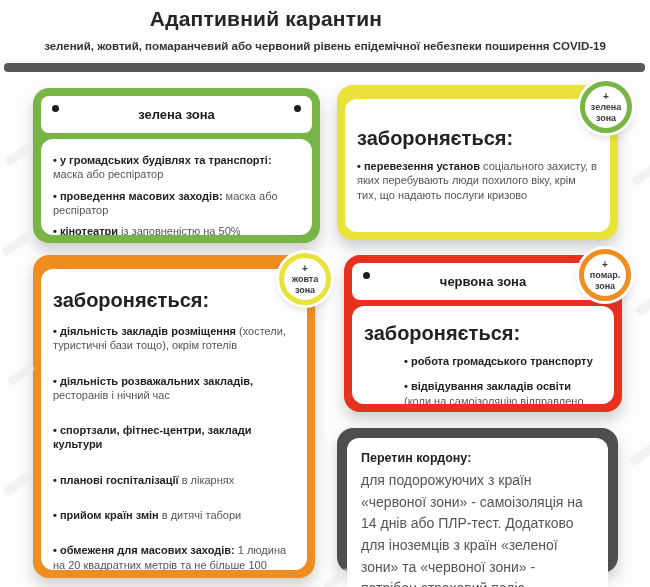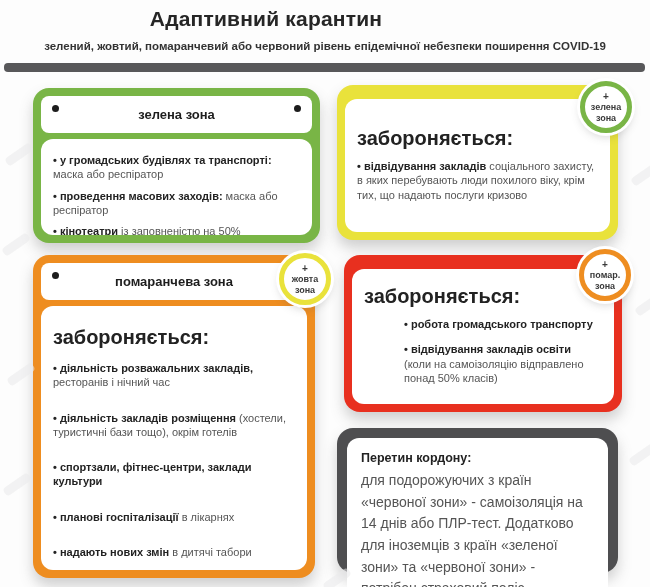--- a/index.html
+++ b/index.html
@@ -118,50 +118,50 @@
   </section>
 
   <section class="card card-yellow">
     <div class="badge badge-green">
       <span class="plus">+</span>
       <span>зелена</span>
       <span>зона</span>
     </div>
     <div class="zone-body">
       <div class="forbidden">забороняється:</div>
-      <p class="item"><b>• відвідування закладів</b><span> соціального захисту, в яких перебувають люди похилого віку, крім тих, що надають послуги кризово</span></p>
+      <p class="item"><b>• перевезення установ</b><span> соціального захисту, в яких перебувають люди похилого віку, крім тих, що надають послуги кризово</span></p>
     </div>
   </section>
 
   <section class="card card-orange">
     <div class="badge badge-yellow">
       <span class="plus">+</span>
       <span>жовта</span>
       <span>зона</span>
     </div>
-    <div class="zone-header">
-      <span class="dot dot-left"></span>
-      <span>помаранчева зона</span>
-    </div>
     <div class="zone-body">
       <div class="forbidden">забороняється:</div>
+      <p class="item"><b>• діяльність закладів розміщення</b><span> (хостели, туристичні бази тощо), окрім готелів</span></p>
       <p class="item"><b>• діяльність розважальних закладів,</b><span class="nl"> ресторанів і нічний час</span></p>
-      <p class="item"><b>• діяльність закладів розміщення</b><span> (хостели, туристичні бази тощо), окрім готелів</span></p>
       <p class="item"><b>• спортзали, фітнес-центри, заклади культури</b><span></span></p>
       <p class="item"><b>• планові госпіталізації</b><span> в лікарнях</span></p>
-      <p class="item"><b>• надають нових змін</b><span> в дитячі табори</span></p>
+      <p class="item"><b>• прийом країн змін</b><span> в дитячі табори</span></p>
       <p class="item"><b>• обмеженя для масових заходів:</b><span> 1 людина на 20 квадратних метрів та не більше 100 людей</span></p>
     </div>
   </section>
 
   <section class="card card-red">
     <div class="badge badge-orange">
       <span class="plus">+</span>
       <span>помар.</span>
       <span>зона</span>
+    </div>
+    <div class="zone-header">
+      <span class="dot dot-left"></span>
+      <span>червона зона</span>
     </div>
     <div class="zone-body">
       <div class="forbidden">забороняється:</div>
       <p class="item"><b>• робота громадського транспорту</b><span></span></p>
       <p class="item"><b>• відвідування закладів освіти</b><span class="nl">(коли на самоізоляцію відправлено понад 50% класів)</span></p>
 
     </div>
   </section>
 
   <section class="card card-gray">

